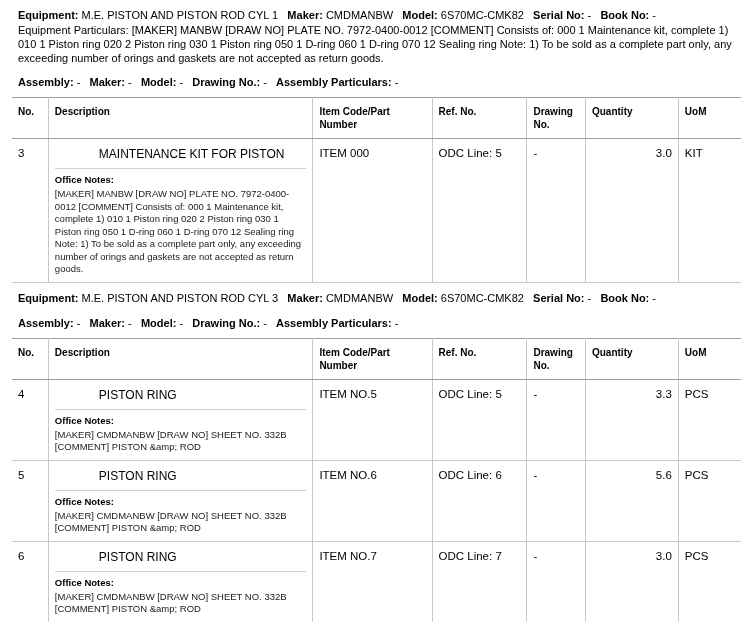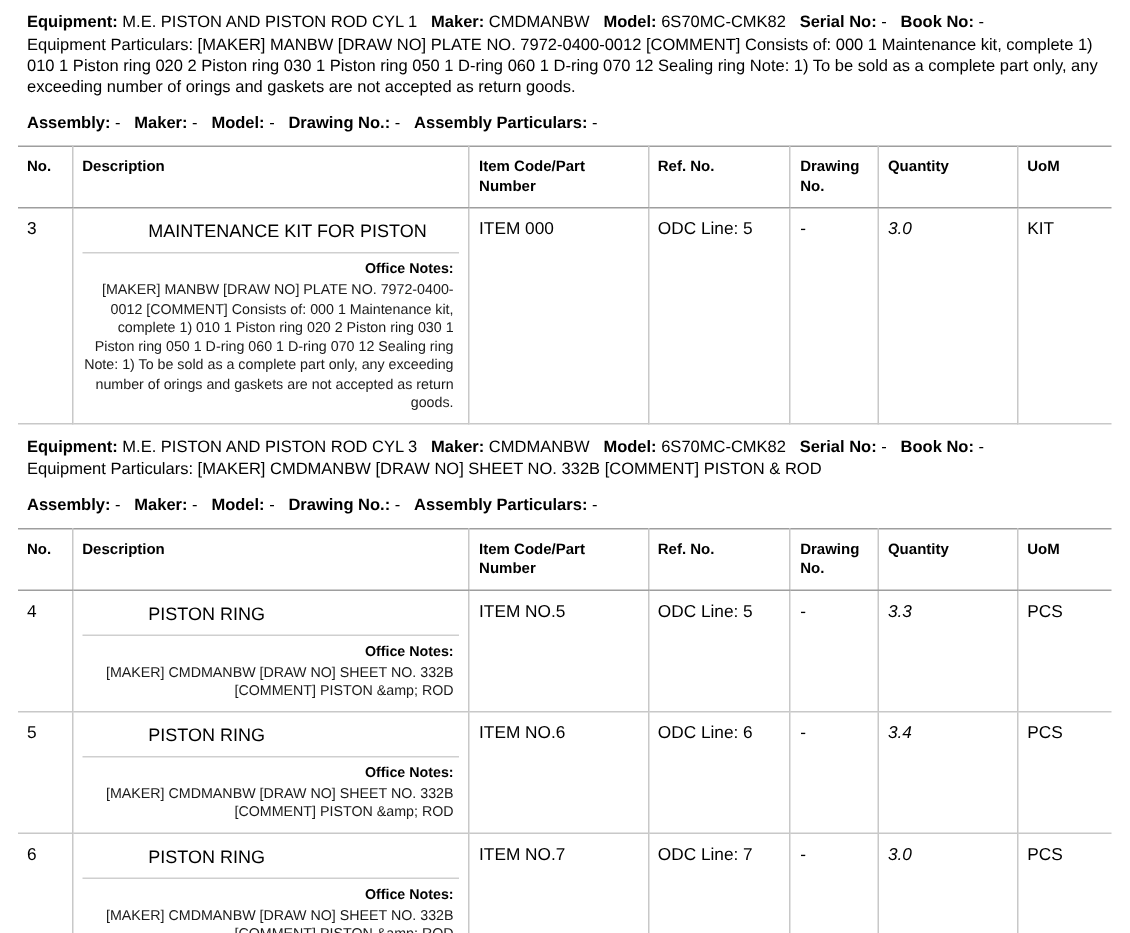--- a/index.html
+++ b/index.html
@@ -78,35 +78,34 @@
   }
   .c-no      { width: 36px; }
   .c-desc    { width: 262px; }
   .c-item    { width: 118px; }
   .c-ref     { width: 94px; }
   .c-draw    { width: 58px; }
   .c-qty     { width: 92px; }
   .c-uom     { width: 62px; }
 
   td.num-cell { text-align: left; }
-  td.qty-cell { text-align: left; padding-right: 12px; font-style: italic; }
+  td.qty-cell { text-align: right; padding-right: 12px; }
   td.uom-cell { text-align: left; }
 
   .desc-title {
     font-size: 12px;
     line-height: 15px;
     margin-bottom: 6px;
     padding-left: 44px;
   }
   .notes-box {
     margin-top: 6px;
     border-top: 1px solid #cfcfcf;
     padding-top: 5px;
     padding-right: 4px;
-    text-align: right;
   }
   .notes-title {
     font-weight: bold;
     font-size: 9.5px;
     margin-bottom: 3px;
   }
   .notes-body {
     font-size: 9.5px;
     line-height: 12.5px;
     color: #1a1a1a;
@@ -207,24 +206,20 @@
       &nbsp;
       <span class="lbl">Model:</span>
       <span class="val">6S70MC-CMK82</span>
       &nbsp;
       <span class="lbl">Serial No:</span>
       <span class="val">-</span>
       &nbsp;
       <span class="lbl">Book No:</span>
       <span class="val">-</span>
     </div>
-    <div class="equip-particulars">
-      <span class="lbl">Equipment Particulars:</span>
-      <span class="val">[MAKER] CMDMANBW [DRAW NO] SHEET NO. 332B [COMMENT] PISTON &amp; ROD</span>
-    </div>
   </div>
 
   <div class="assembly-line">
     <span class="lbl">Assembly:</span>
     <span class="val">-</span>
     &nbsp;
     <span class="lbl">Maker:</span>
     <span class="val">-</span>
     &nbsp;
     <span class="lbl">Model:</span>
@@ -279,21 +274,21 @@
         <td>
           <div class="desc-title">PISTON RING</div>
           <div class="notes-box">
             <div class="notes-title">Office Notes:</div>
             <div class="notes-body">[MAKER] CMDMANBW [DRAW NO] SHEET NO. 332B [COMMENT] PISTON &amp;amp; ROD</div>
           </div>
         </td>
         <td>ITEM NO.6</td>
         <td>ODC Line: 6</td>
         <td>-</td>
-        <td class="qty-cell">3.4</td>
+        <td class="qty-cell">5.6</td>
         <td class="uom-cell">PCS</td>
       </tr>
       <tr>
         <td class="num-cell">6</td>
         <td>
           <div class="desc-title">PISTON RING</div>
           <div class="notes-box">
             <div class="notes-title">Office Notes:</div>
             <div class="notes-body">[MAKER] CMDMANBW [DRAW NO] SHEET NO. 332B [COMMENT] PISTON &amp;amp; ROD</div>
           </div>

